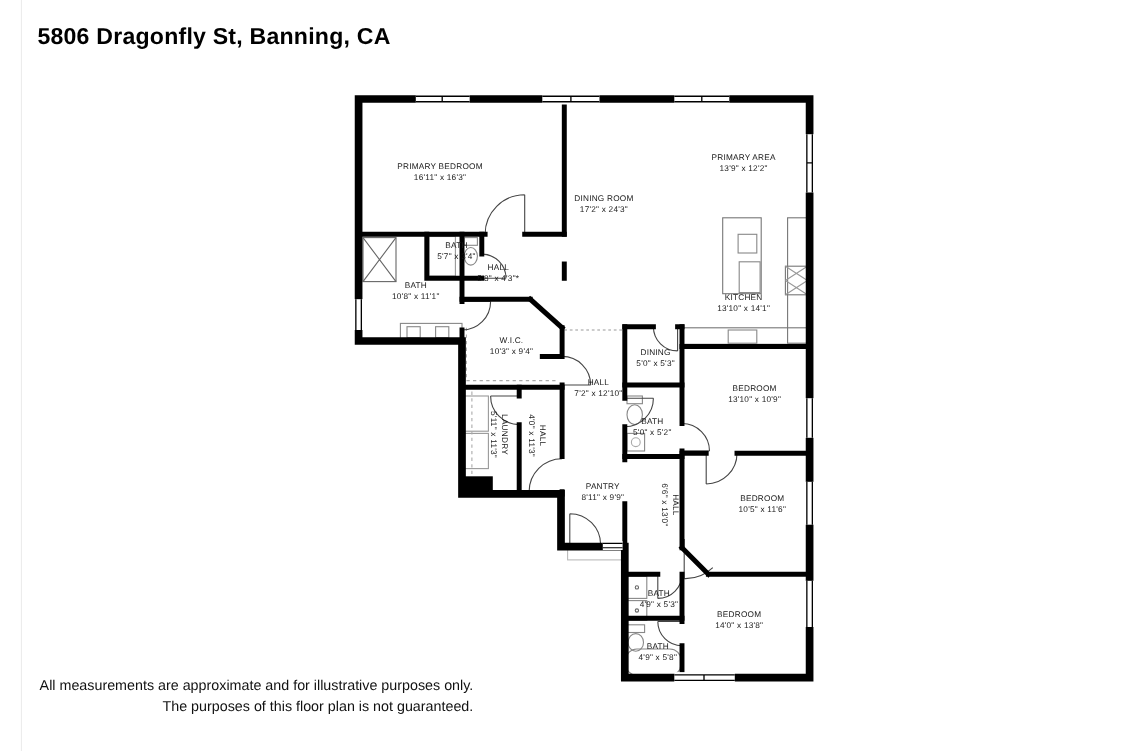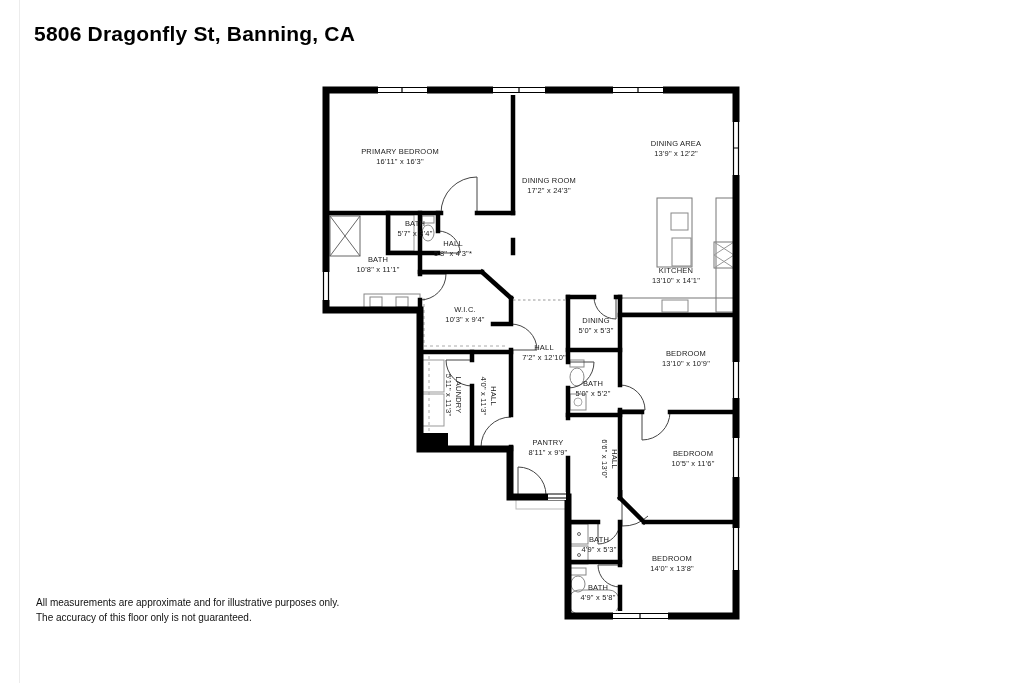--- a/index.html
+++ b/index.html
@@ -1,19 +1,19 @@
 <!DOCTYPE html>
 <html><head>
 <meta charset="utf-8">
 <style>
   html,body{margin:0;padding:0;background:#fff;}
   .frame{position:relative;width:1024px;height:683px;background:#fff;outline:1px solid #ececec;
          font-family:"Liberation Sans", sans-serif;overflow:hidden;margin-left:20px;}
   .title{position:absolute;left:14px;top:22px;font-size:21px;font-weight:bold;color:#000;letter-spacing:.2px;}
-  .footer{position:absolute;left:16px;top:596px;font-size:10px;color:#111;line-height:1.45;}
+  .footer{position:absolute;left:16px;top:614px;font-size:13px;color:#111;line-height:1.45;text-align:right;}
   svg{position:absolute;left:0;top:0;}
   .rl{position:absolute;transform:translate(-50%,-50%);display:flex;flex-direction:column;
       text-align:center;font-size:7.5px;line-height:1.35;color:#1a1a1a;white-space:nowrap;letter-spacing:.2px;}
   .rl.v{transform:translate(-50%,-50%) rotate(90deg);}
 </style>
 </head>
 <body>
 
 <div class="frame">
 
@@ -163,21 +163,21 @@
 
   <div class="rl" style="left:380px;top:157px">
     <span>PRIMARY BEDROOM</span>
     <span>16'11" x 16'3"</span>
   </div>
   <div class="rl" style="left:529px;top:186px">
     <span>DINING ROOM</span>
     <span>17'2" x 24'3"</span>
   </div>
   <div class="rl" style="left:656px;top:149px">
-    <span>DINING AREA</span>
+    <span>PRIMARY AREA</span>
     <span>13'9" x 12'2"</span>
   </div>
   <div class="rl" style="left:656px;top:276px">
     <span>KITCHEN</span>
     <span>13'10" x 14'1"</span>
   </div>
   <div class="rl" style="left:395px;top:229px">
     <span>BATH</span>
     <span>5'7" x 3'4"</span>
   </div>
@@ -237,16 +237,16 @@
     <span>BATH</span>
     <span>4'9" x 5'8"</span>
   </div>
   <div class="rl" style="left:652px;top:564px">
     <span>BEDROOM</span>
     <span>14'0" x 13'8"</span>
   </div>
 
   <div class="footer">
     <div>All measurements are approximate and for illustrative purposes only.</div>
-    <div>The accuracy of this floor only is not guaranteed.</div>
+    <div>The purposes of this floor plan is not guaranteed.</div>
   </div>
 
 </div>
 
 </body></html>

